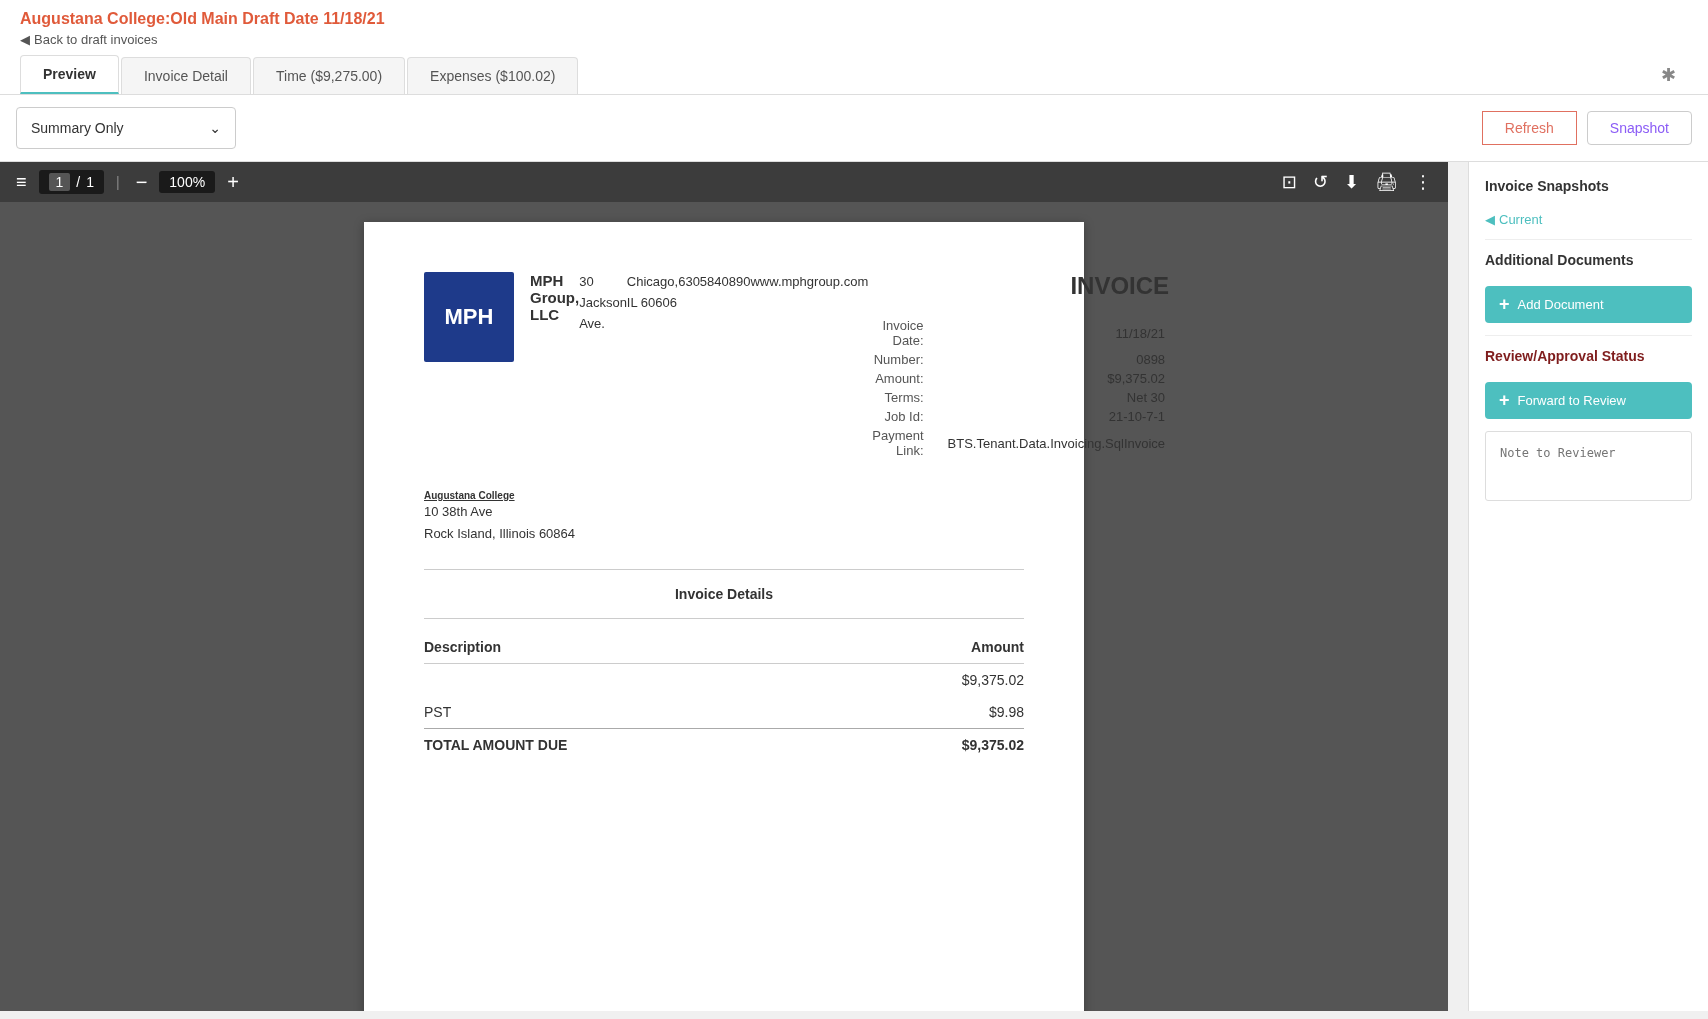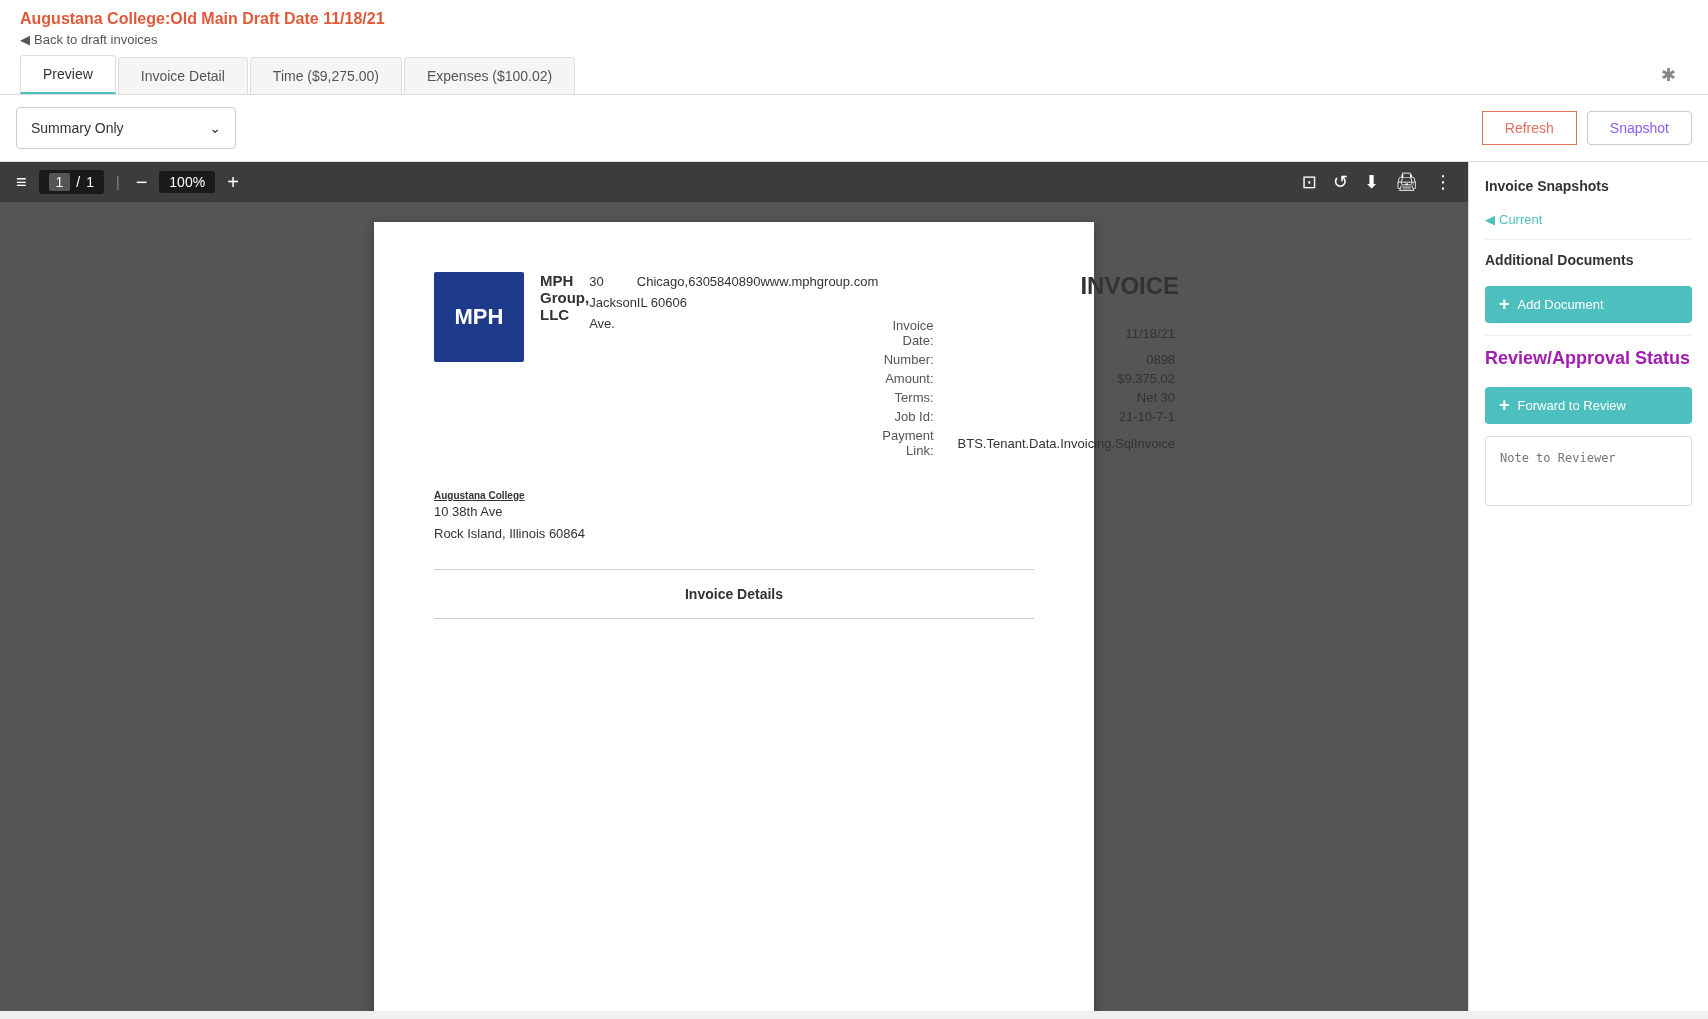--- a/index.html
+++ b/index.html
@@ -41,21 +41,21 @@
       background: #f5f5f5;
       border: 1px solid #ddd;
       border-bottom: none;
       border-radius: 4px 4px 0 0;
       margin-right: 2px;
     }
     .tab.active {
       background: #fff;
       color: #333;
       border-bottom: 2px solid #4dbfbf;
-      font-weight: 400;
+      font-weight: 700;
     }
     .expand-icon {
       margin-left: auto;
       padding: 8px 12px;
       cursor: pointer;
       color: #888;
       font-size: 18px;
     }
 
     
@@ -262,20 +262,21 @@
 
     
     .right-panel {
       width: 240px;
       background: #fff;
       border-left: 1px solid #ddd;
       padding: 16px;
       display: flex;
       flex-direction: column;
       gap: 12px;
+      margin-left: 20px;
     }
     .panel-section-title {
       font-size: 14px;
       font-weight: 600;
       color: #333;
       margin-bottom: 6px;
     }
     .current-label {
       display: flex;
       align-items: center;
@@ -306,23 +307,23 @@
       width: 100%;
       height: 70px;
       border: 1px solid #ddd;
       border-radius: 3px;
       padding: 14px;
       font-size: 12px;
       resize: none;
       color: #aaa;
     }
     .review-status-title {
-      font-size: 18px;
+      font-size: 14px;
       font-weight: 600;
-      color: #a21caf;
+      color: #7f1d1d;
       margin-bottom: 6px;
     }
 
     .company-header-row {
       display: flex;
       align-items: flex-start;
       gap: 0;
     }
   </style>
 </head>
@@ -430,20 +431,44 @@
         <div class="client-info">
           <div class="client-name">Augustana College</div>
           <div class="client-address">10 38th Ave</div>
           <div class="client-address">Rock Island, Illinois 60864</div>
         </div>
 
         <hr class="invoice-divider">
         <div class="invoice-details-title">Invoice Details</div>
         <hr class="invoice-divider">
 
+        <table class="invoice-table">
+          <thead>
+            <tr>
+              <th>Description</th>
+              <th class="right">Amount</th>
+            </tr>
+          </thead>
+          <tbody id="invoice-items-tbody">
+          <tr>
+      <td></td>
+      <td class="right">$9,375.02</td>
+    </tr>
+              <tr>
+      <td>PST</td>
+      <td class="right">$9.98</td>
+    </tr>
+            </tbody>
+          <tfoot>
+            <tr class="total-row">
+              <td>TOTAL AMOUNT DUE</td>
+              <td class="right">$9,375.02</td>
+            </tr>
+          </tfoot>
+        </table>
 
       </div>
     </div>
   </div>
 
   <div class="right-panel">
     <div class="panel-section-title">Invoice Snapshots</div>
     <div class="current-label">
       <span>◀</span>
       <span>Current</span>

